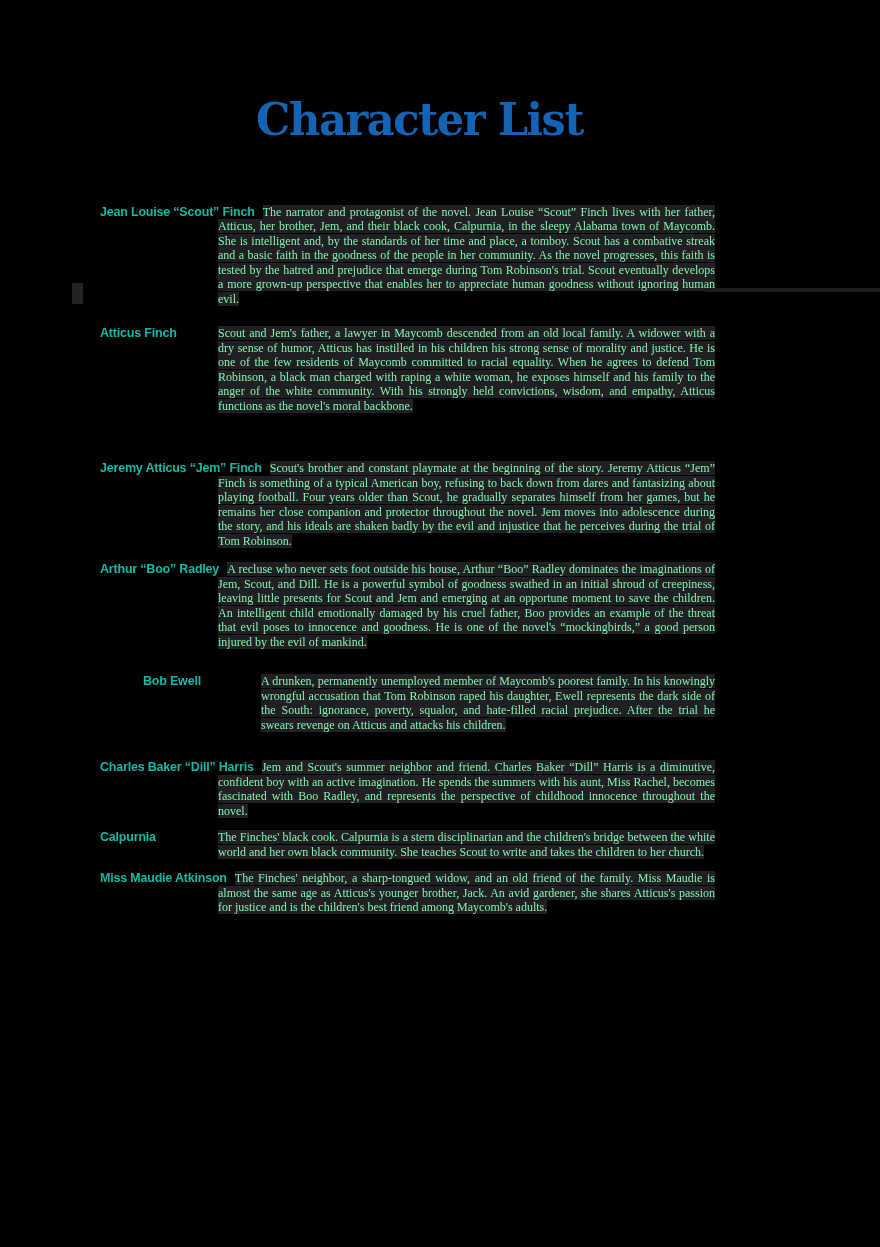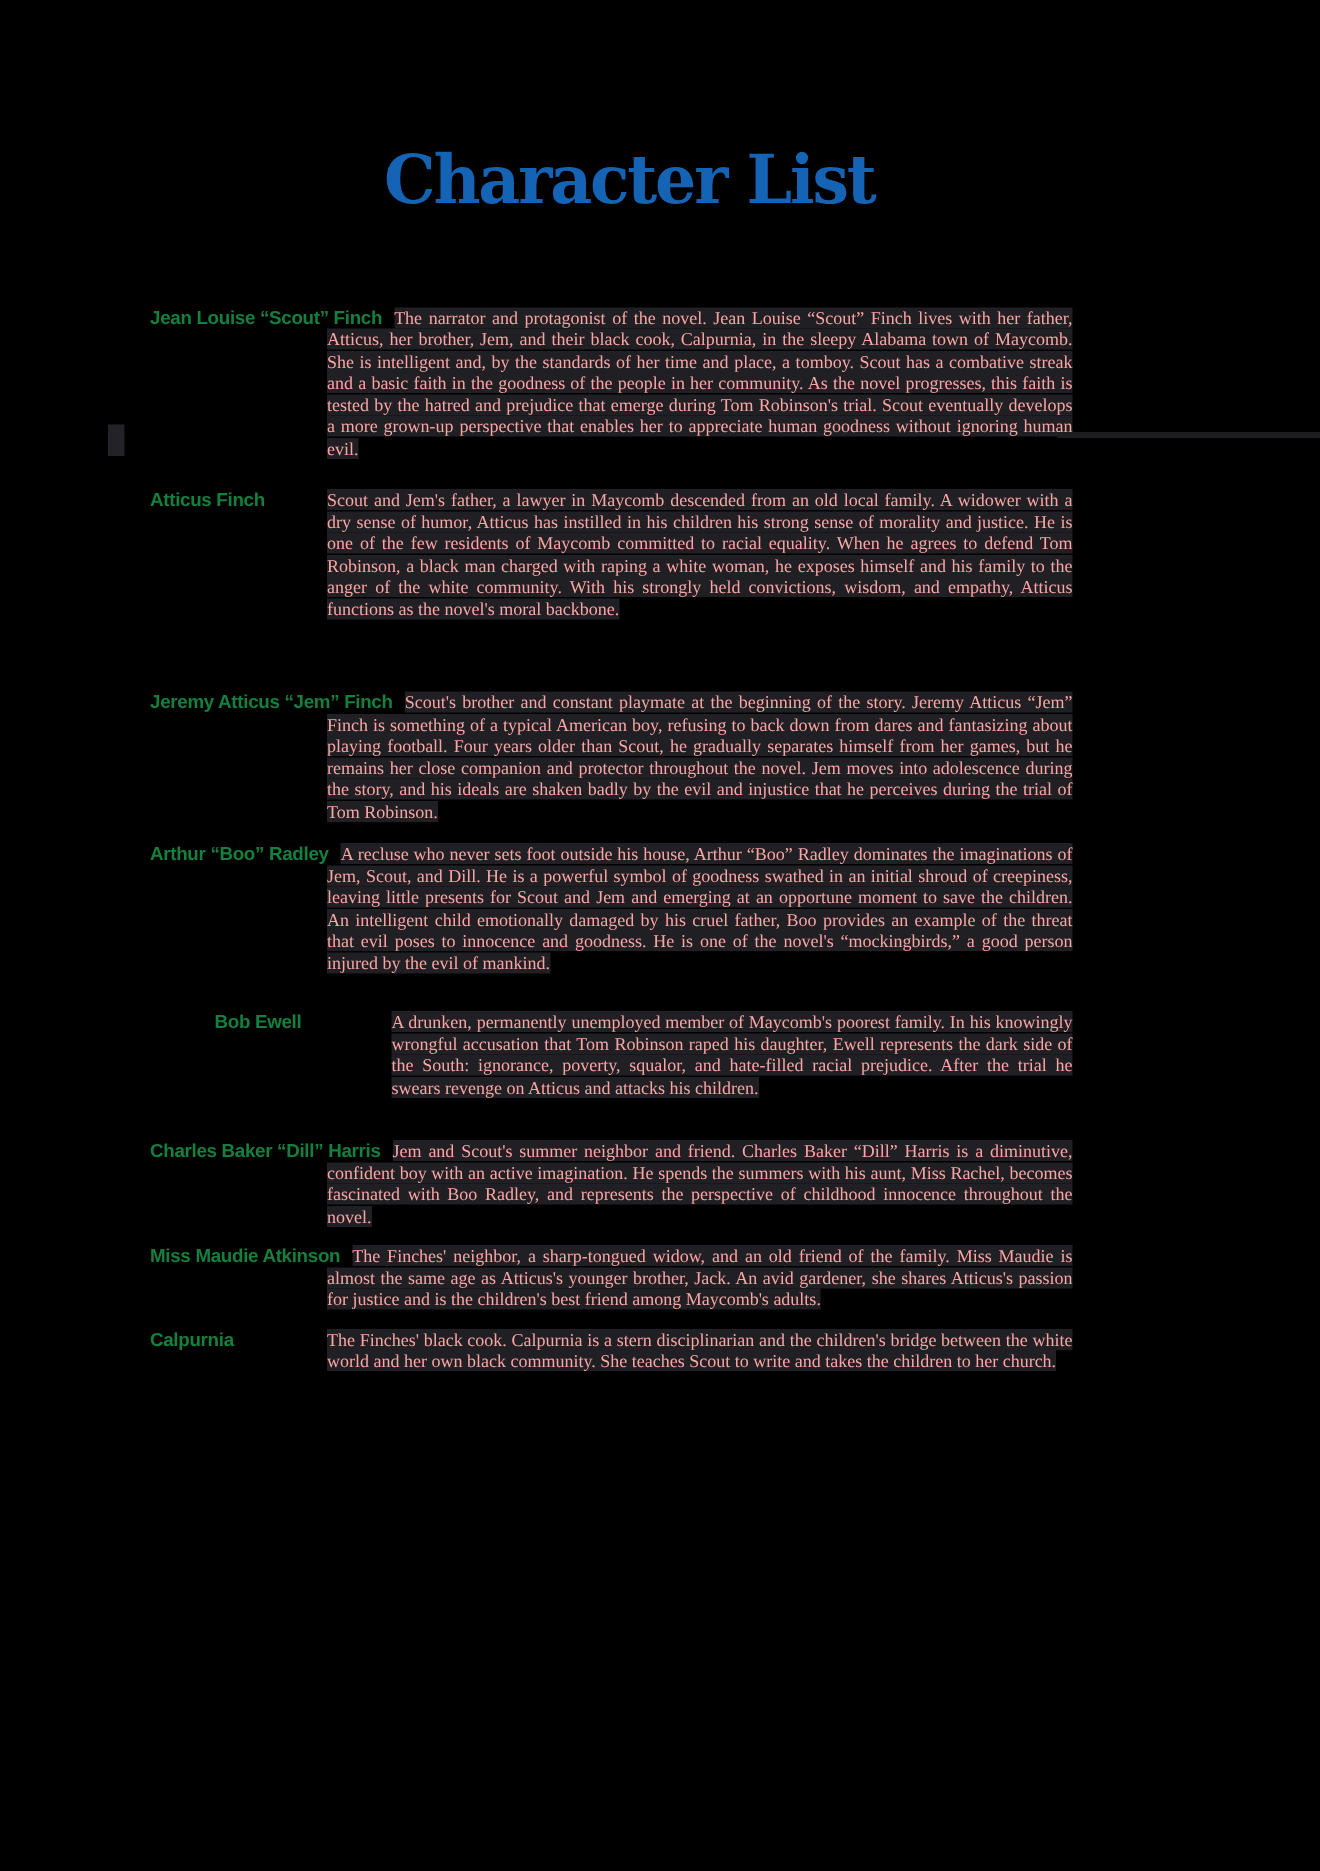--- a/index.html
+++ b/index.html
@@ -40,27 +40,27 @@
   .entry .char-name{
     display:inline-block;
     box-sizing:border-box;
     min-width:118px;
     padding-right:8px;
     text-indent:0;
     font-family:"Liberation Sans",sans-serif;
     font-weight:bold;
     font-size:12.5px;
     letter-spacing:-0.2px;
-    color:#15803d;
+    color:#14b8a6;
     background:transparent;
     vertical-align:baseline;
   }
   .entry .char-desc{
     background:#202024;
-    color:#fca5a5;
+    color:#86efac;
   }
   
   .entry:nth-of-type(1){margin-bottom:20px;}
   .entry:nth-of-type(2){margin-bottom:26px;}
   .entry:nth-of-type(3){margin-bottom:14px;margin-top:48px;}
   .entry:nth-of-type(4){margin-bottom:25px;}
   .entry:nth-of-type(5){margin-bottom:15px;margin-left:43px;}
   .entry:nth-of-type(6){margin-bottom:7px;margin-top:28px;}
   .entry:nth-of-type(7){margin-bottom:6px;}
   .entry:nth-of-type(8){margin-bottom:0;}
@@ -88,21 +88,21 @@
   <p class="entry"><span class="char-name">Atticus Finch</span><span class="char-desc">Scout and Jem's father, a lawyer in Maycomb descended from an old local family. A widower with a dry sense of humor, Atticus has instilled in his children his strong sense of morality and justice. He is one of the few residents of Maycomb committed to racial equality. When he agrees to defend Tom Robinson, a black man charged with raping a white woman, he exposes himself and his family to the anger of the white community. With his strongly held convictions, wisdom, and empathy, Atticus functions as the novel's moral backbone.</span></p>
 
   <p class="entry"><span class="char-name">Jeremy Atticus “Jem” Finch</span><span class="char-desc">Scout's brother and constant playmate at the beginning of the story. Jeremy Atticus “Jem” Finch is something of a typical American boy, refusing to back down from dares and fantasizing about playing football. Four years older than Scout, he gradually separates himself from her games, but he remains her close companion and protector throughout the novel. Jem moves into adolescence during the story, and his ideals are shaken badly by the evil and injustice that he perceives during the trial of Tom Robinson.</span></p>
 
   <p class="entry"><span class="char-name">Arthur “Boo” Radley</span><span class="char-desc">A recluse who never sets foot outside his house, Arthur “Boo” Radley dominates the imaginations of Jem, Scout, and Dill. He is a powerful symbol of goodness swathed in an initial shroud of creepiness, leaving little presents for Scout and Jem and emerging at an opportune moment to save the children. An intelligent child emotionally damaged by his cruel father, Boo provides an example of the threat that evil poses to innocence and goodness. He is one of the novel's “mockingbirds,” a good person injured by the evil of mankind.</span></p>
 
   <p class="entry"><span class="char-name">Bob Ewell</span><span class="char-desc">A drunken, permanently unemployed member of Maycomb's poorest family. In his knowingly wrongful accusation that Tom Robinson raped his daughter, Ewell represents the dark side of the South: ignorance, poverty, squalor, and hate-filled racial prejudice. After the trial he swears revenge on Atticus and attacks his children.</span></p>
 
   <p class="entry"><span class="char-name">Charles Baker “Dill” Harris</span><span class="char-desc">Jem and Scout's summer neighbor and friend. Charles Baker “Dill” Harris is a diminutive, confident boy with an active imagination. He spends the summers with his aunt, Miss Rachel, becomes fascinated with Boo Radley, and represents the perspective of childhood innocence throughout the novel.</span></p>
 
+  <p class="entry"><span class="char-name">Calpurnia</span><span class="char-desc">The Finches' black cook. Calpurnia is a stern disciplinarian and the children's bridge between the white world and her own black community. She teaches Scout to write and takes the children to her church.</span></p>
+
   <p class="entry"><span class="char-name">Miss Maudie Atkinson</span><span class="char-desc">The Finches' neighbor, a sharp-tongued widow, and an old friend of the family. Miss Maudie is almost the same age as Atticus's younger brother, Jack. An avid gardener, she shares Atticus's passion for justice and is the children's best friend among Maycomb's adults.</span></p>
-
-  <p class="entry"><span class="char-name">Calpurnia</span><span class="char-desc">The Finches' black cook. Calpurnia is a stern disciplinarian and the children's bridge between the white world and her own black community. She teaches Scout to write and takes the children to her church.</span></p>
 </div>
 
   <div class="margin-mark"></div>
   <div class="edge-rule"></div>
 
 </div>
 
 </body></html>

